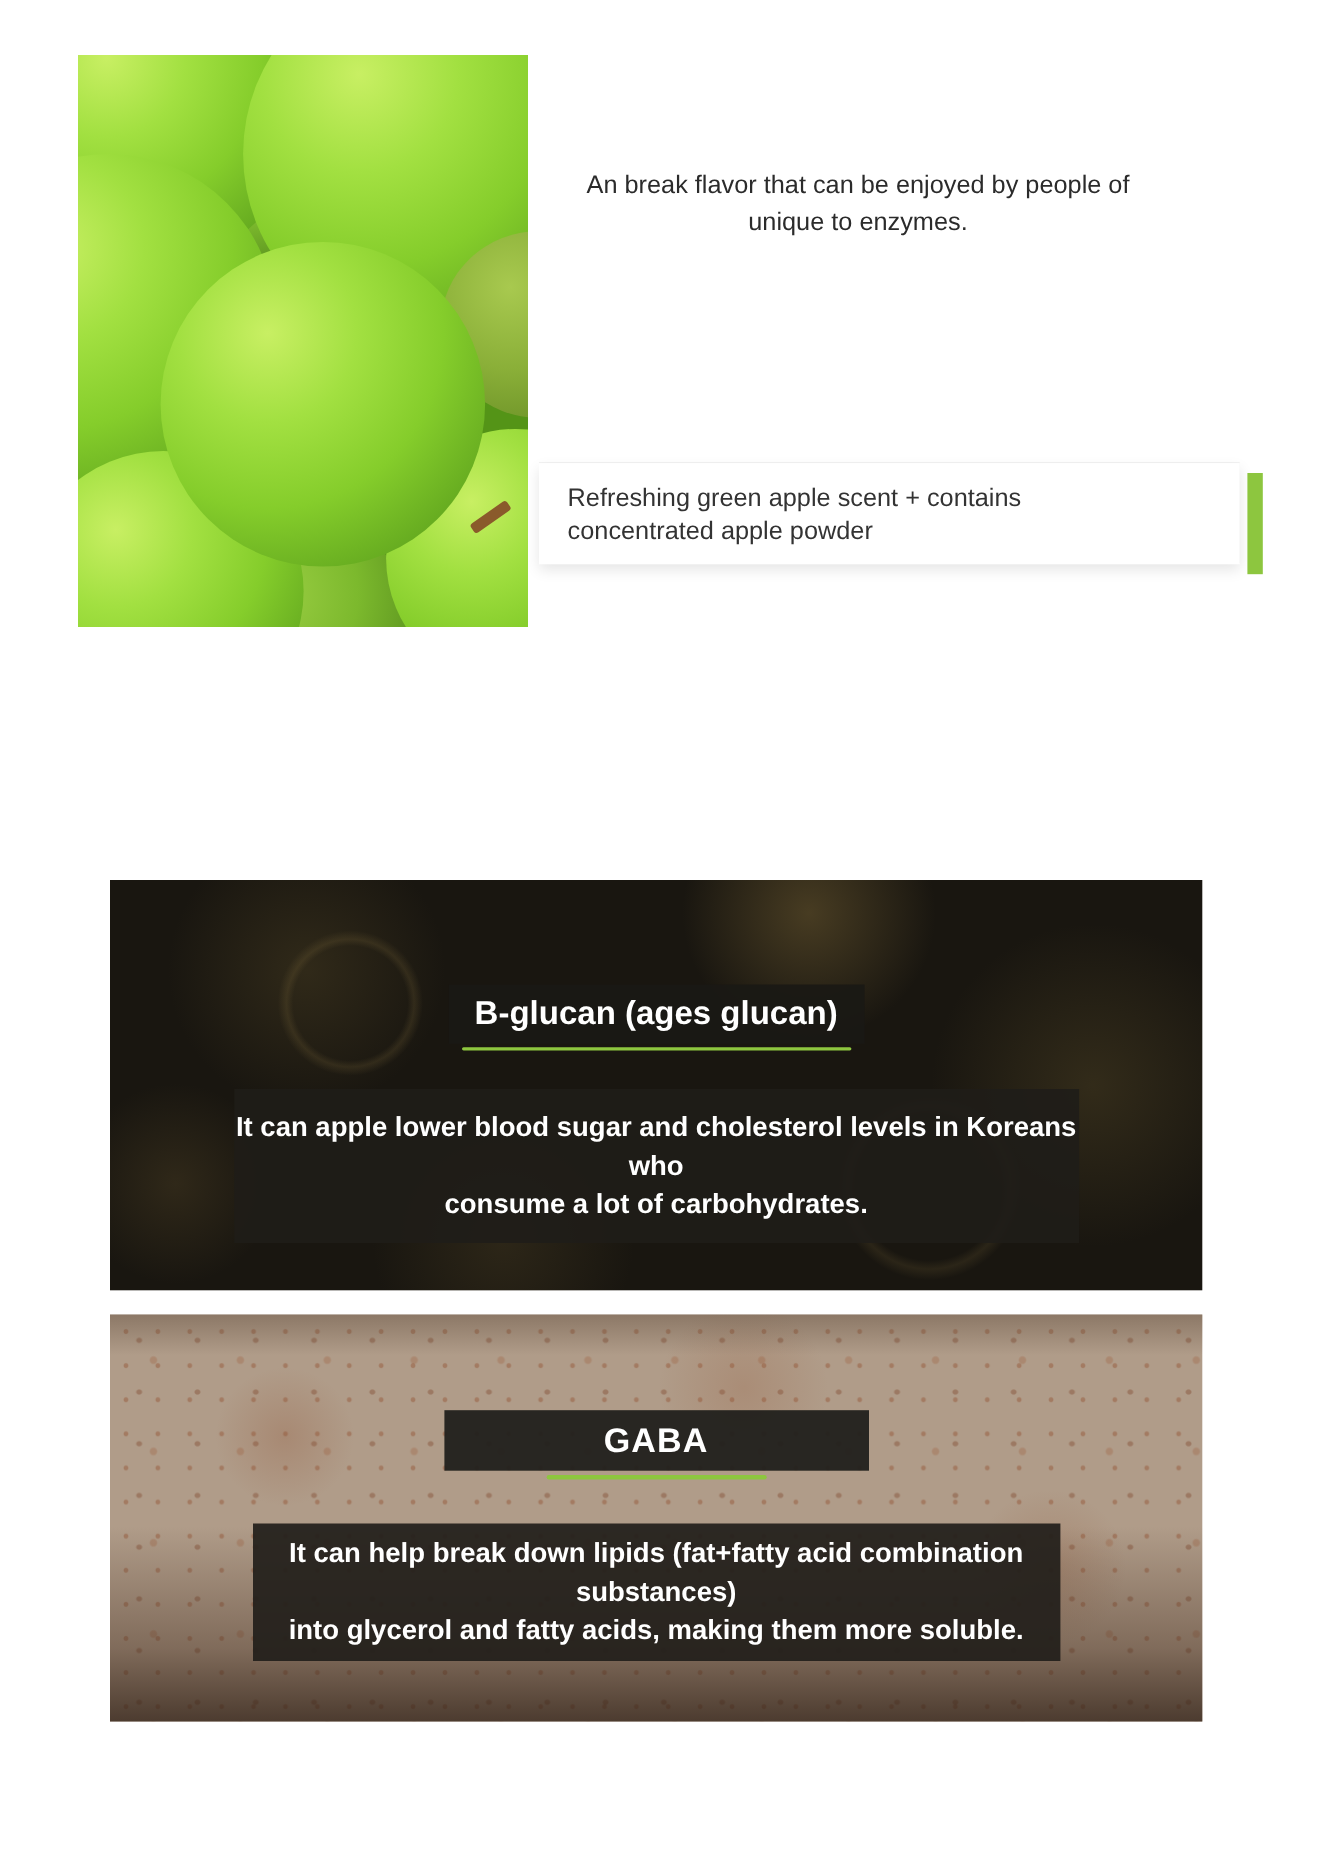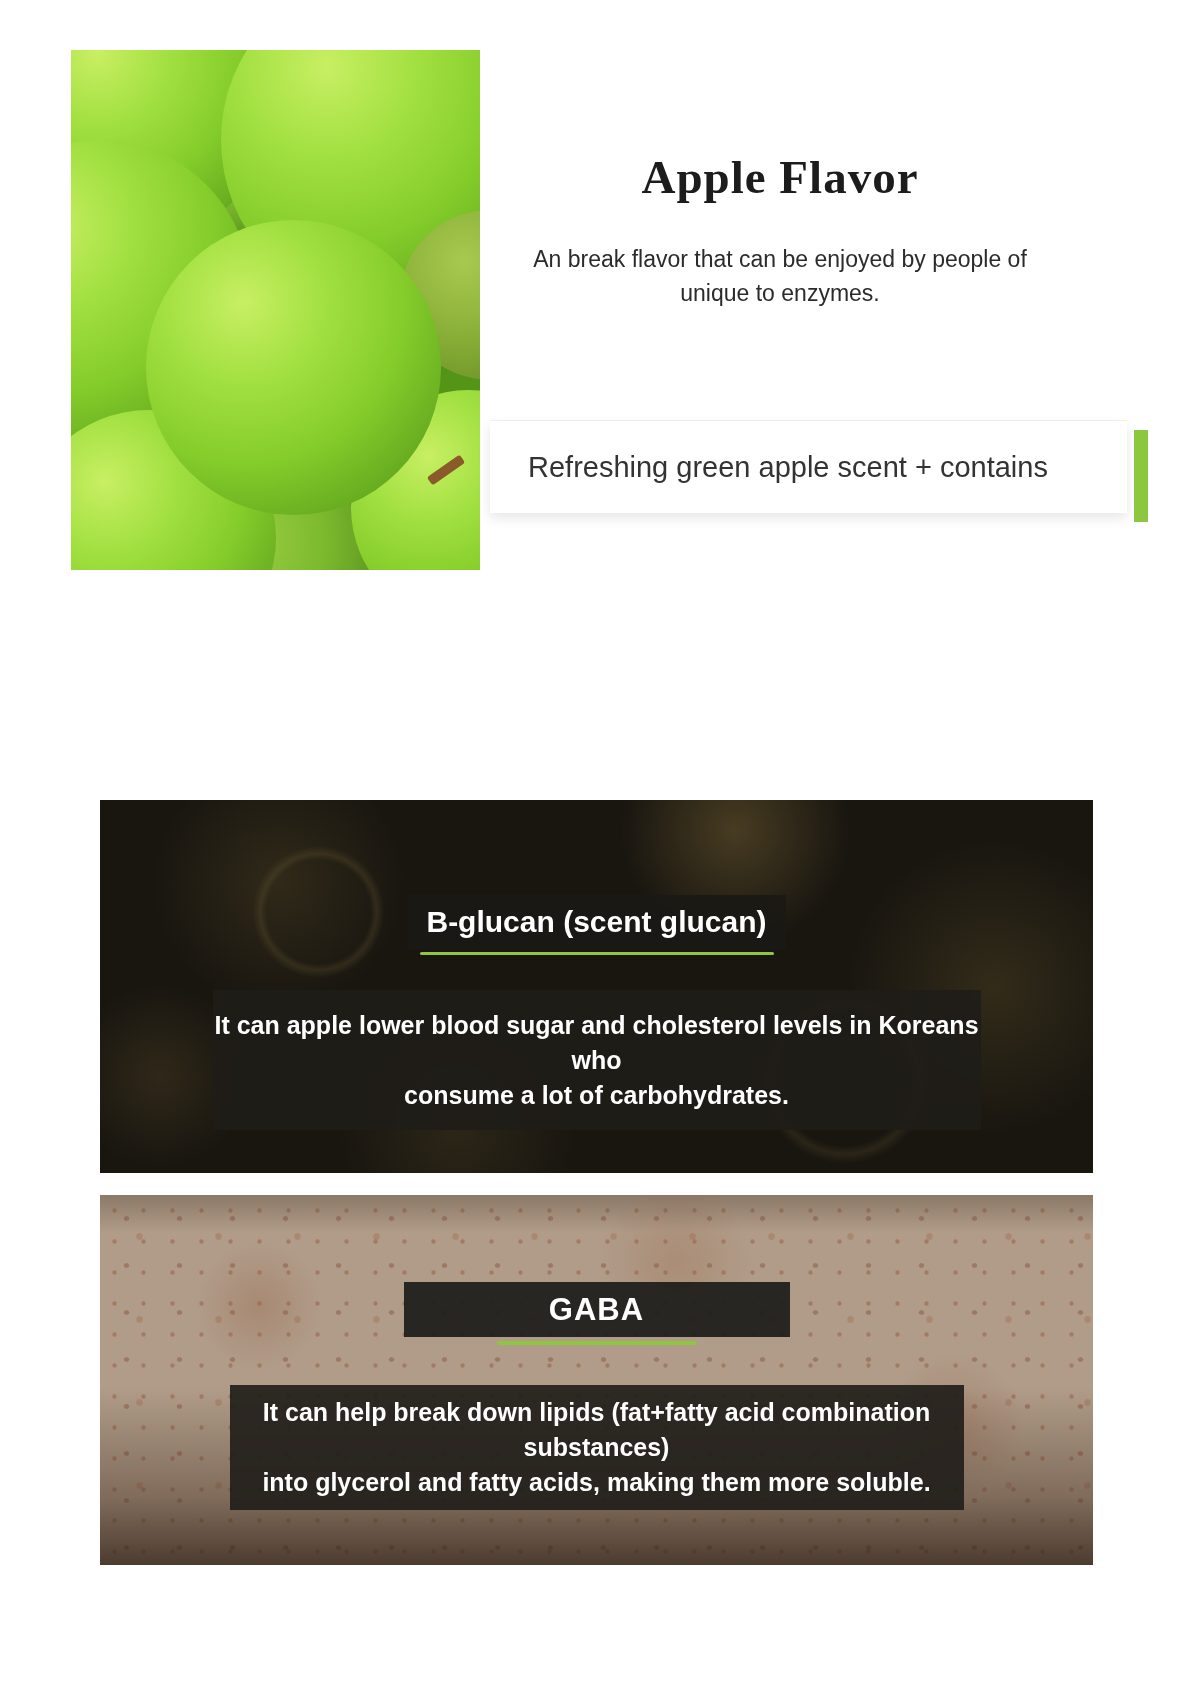--- a/index.html
+++ b/index.html
@@ -26,21 +26,21 @@
     font-size:47px;font-weight:600;letter-spacing:1px;color:#1c1c1c;margin:0 0 38px 0;
   }
   .hero-desc{font-size:23px;line-height:34px;color:#2b2b2b;margin:0;font-weight:400;}
   .hero-desc span{display:block;}
   .callout{
     position:absolute;left:490px;top:421px;width:637px;height:92px;background:#ffffff;
     box-shadow:0 5px 12px rgba(0,0,0,0.10), 0 -1px 0 rgba(0,0,0,0.05);
     display:flex;flex-direction:column;justify-content:center;
     padding-left:26px;box-sizing:border-box;text-align:left;
   }
-  .callout p{margin:12px;font-size:29px;line-height:30px;color:#333333;}
+  .callout p{margin:0;font-size:23px;line-height:30px;color:#333333;}
   .callout p span{display:block;}
   .accent-bar{
     position:absolute;left:1134px;top:430px;width:14px;height:92px;background:#8dc63f;
   }
   
   .banner{position:absolute;left:100px;width:993px;overflow:hidden;}
   .banner-bglucan{
     top:800px;height:373px;background-color:#191610;
     background-image:
       radial-gradient(circle 70px at 22% 30%, rgba(0,0,0,0) 52px, rgba(125,105,58,0.22) 58px, rgba(0,0,0,0) 66px),
@@ -97,37 +97,37 @@
   <div class="apple ap-grad" style="left:-125px;top:90px;width:305px;height:305px;"></div>
   <div class="stem" style="left:195px;top:205px;width:52px;height:11px;transform:rotate(18deg);"></div>
   <div class="apple ap-grad-dark" style="left:90px;top:420px;width:220px;height:220px;"></div>
   <div class="apple ap-grad" style="left:280px;top:340px;width:235px;height:235px;"></div>
   <div class="apple ap-grad" style="left:-50px;top:360px;width:255px;height:255px;"></div>
   <div class="apple ap-grad" style="left:75px;top:170px;width:295px;height:295px;"></div>
   <div class="stem" style="left:355px;top:415px;width:40px;height:10px;transform:rotate(-35deg);"></div>
 </div>
 
 <div class="hero-right">
-  <h1 class="hero-title">Apple Flavor</h1>
   <p class="hero-desc">
     <span>An break flavor that can be enjoyed by people of</span>
     <span>unique to enzymes.</span>
   </p>
 </div>
 
 <div class="callout">
   <p>
     <span>Refreshing green apple scent + contains</span>
+    <span>concentrated apple powder</span>
   </p>
 </div>
 <div class="accent-bar"></div>
 
 <section class="banner banner-bglucan">
   <div class="title-box tb-bglucan">
-    <span>B-glucan (scent glucan)</span>
+    <span>B-glucan (ages glucan)</span>
   </div>
   <div class="title-underline ul-bglucan"></div>
   <div class="body-box bb-bglucan">
     <p>
       <span>It can apple lower blood sugar and cholesterol levels in Koreans who</span>
       <span>consume a lot of carbohydrates.</span>
     </p>
   </div>
 </section>
 

